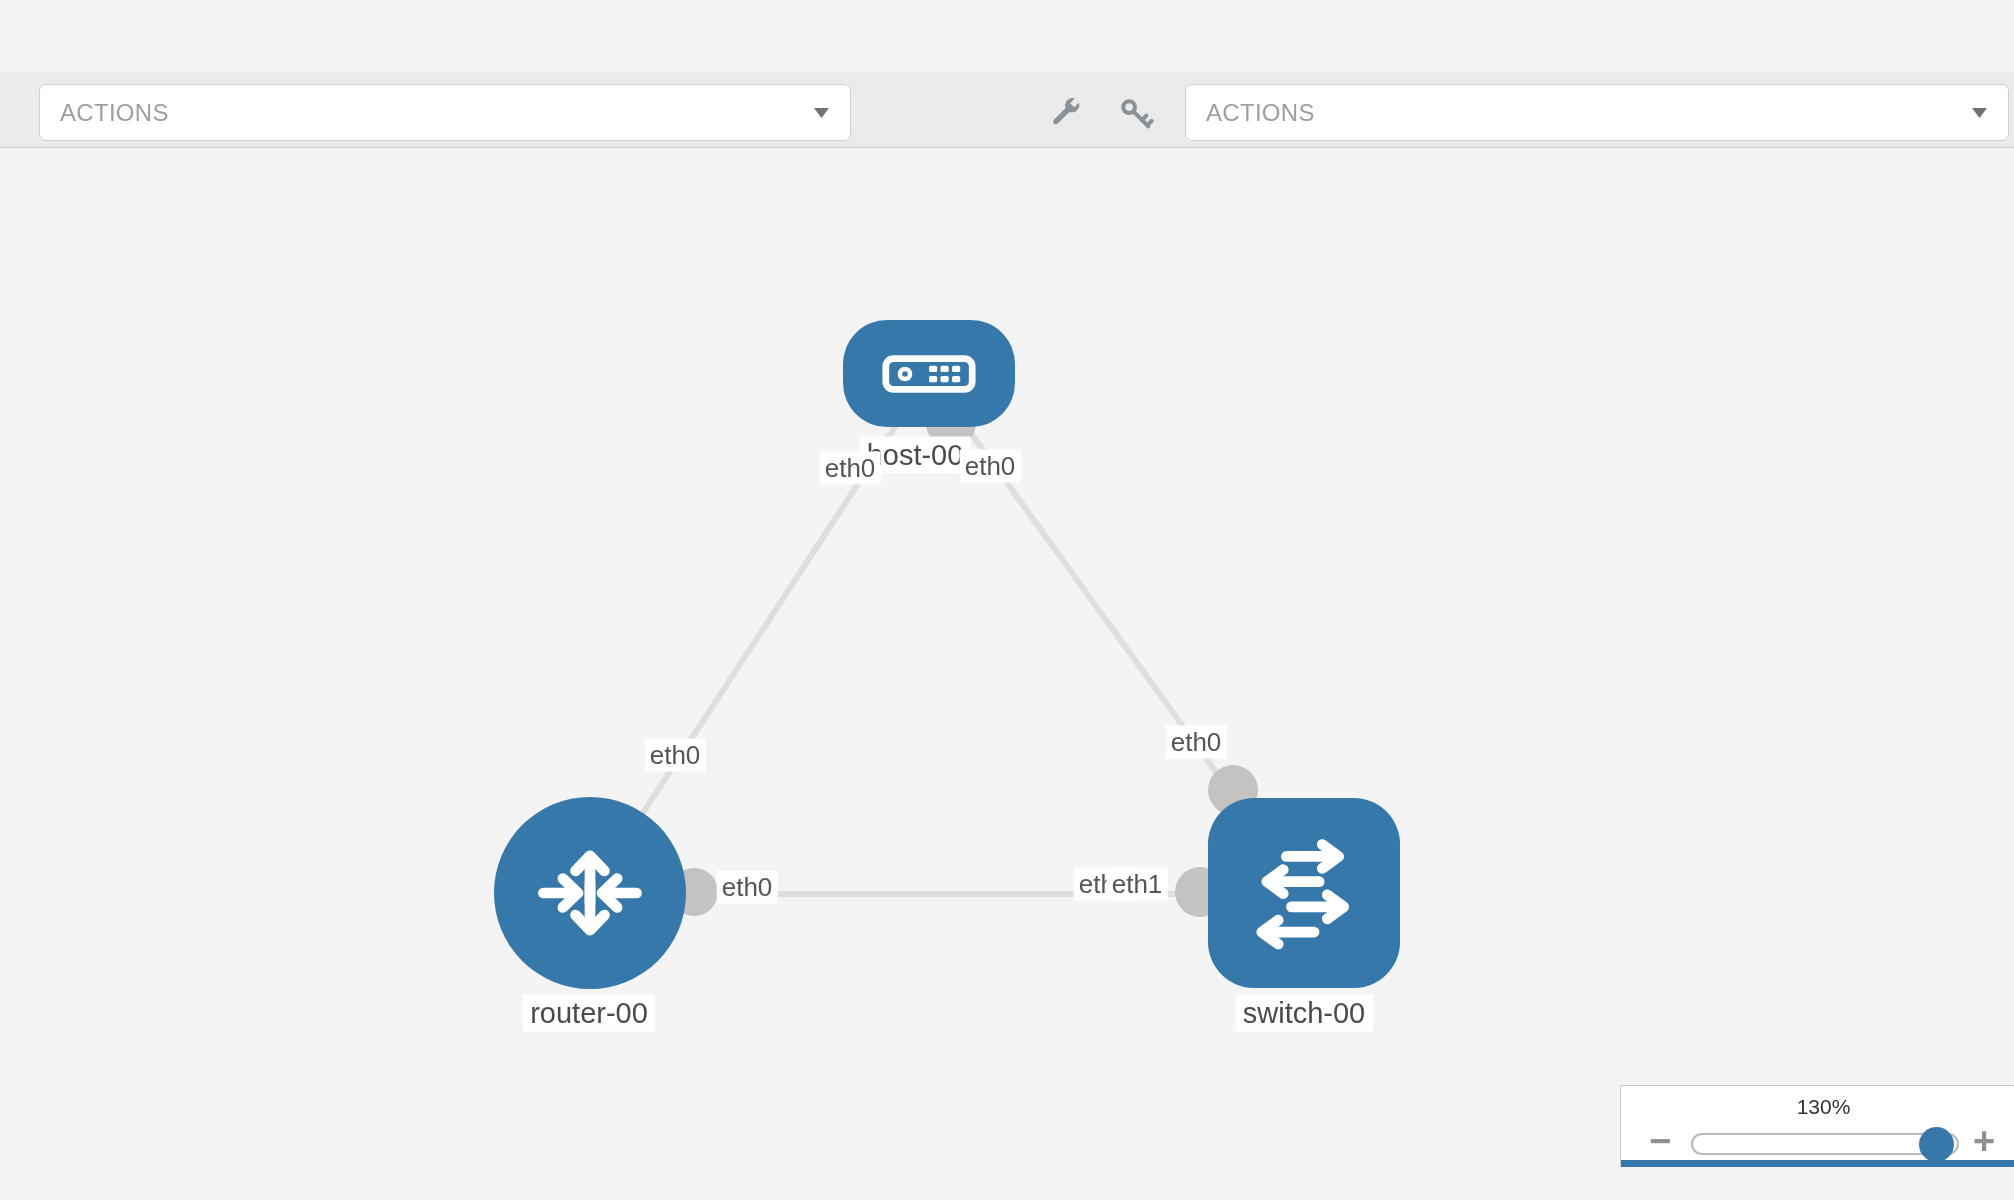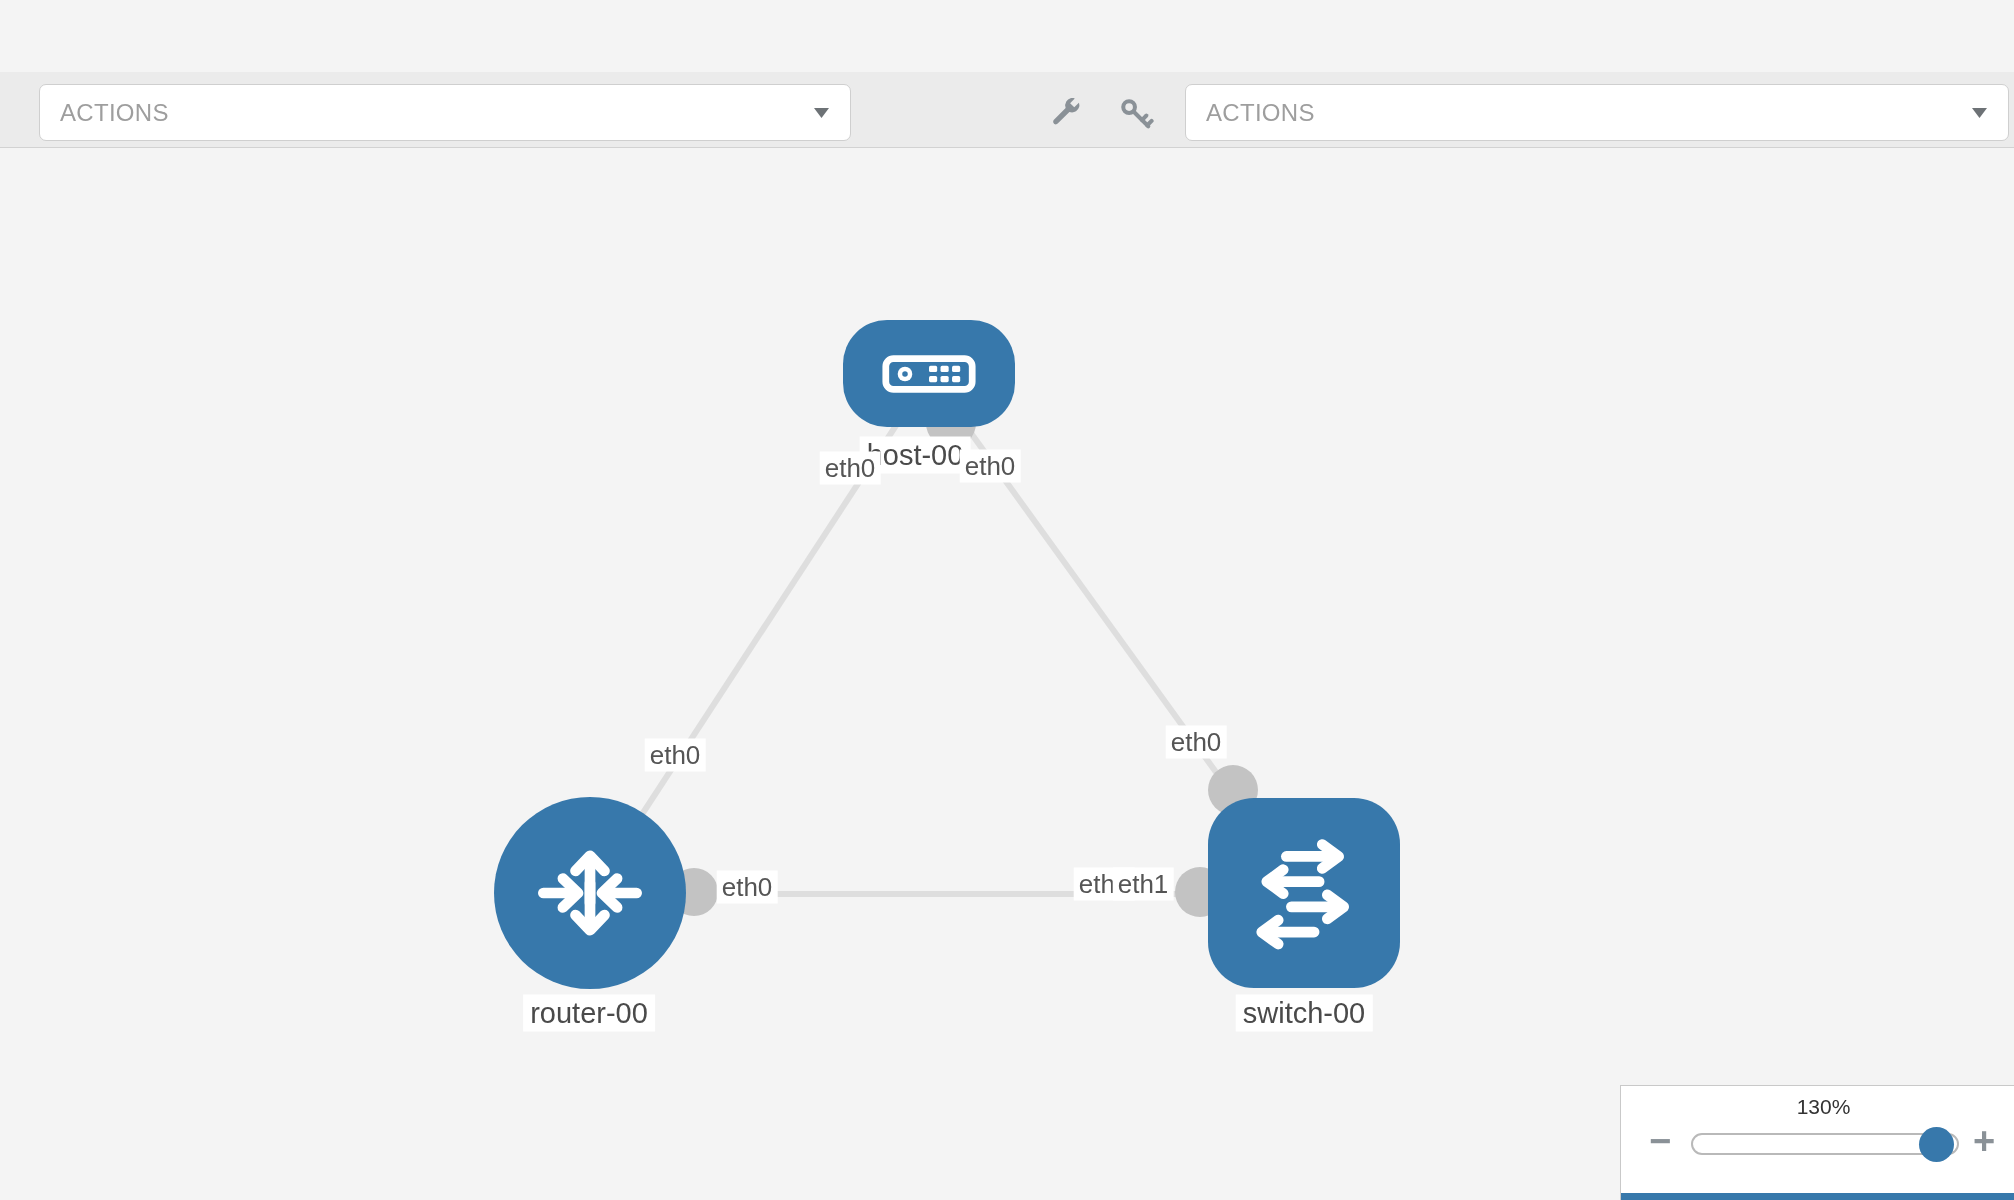--- a/index.html
+++ b/index.html
@@ -28,21 +28,21 @@
   .node { position:absolute; z-index:2; background:#3778ab; display:flex; align-items:center; justify-content:center; cursor:pointer; }
   .node-host { left:843px; top:167px; width:172px; height:107px; border-radius:44px; }
   .node-router { left:494px; top:644px; width:192px; height:192px; border-radius:50%; }
   .node-switch { left:1208px; top:645px; width:192px; height:190px; border-radius:46px; }
 
   .chip { position:absolute; transform:translate(-50%,-50%); background:#ffffff; color:#4a4a4a; white-space:nowrap; z-index:3; }
   .node-label { font-size:29px; padding:2px 7px; }
   .if-label { font-size:26px; color:#555; padding:1px 5px; }
 
   
-  .zoom-panel { position:absolute; left:1620px; top:1085px; width:394px; height:115px; background:#ffffff; border-left:1px solid #c9c9c9; border-top:1px solid #c9c9c9; z-index:5; }
+  .zoom-panel { position:absolute; left:1620px; top:1085px; width:394px; height:82px; background:#ffffff; border-left:1px solid #c9c9c9; border-top:1px solid #c9c9c9; z-index:5; }
   .zoom-value { position:absolute; left:150px; top:9px; width:105px; text-align:center; font-size:21px; color:#333; }
   .zoom-minus, .zoom-plus { position:absolute; top:36px; font-size:38px; font-weight:bold; color:#8a9197; cursor:pointer; line-height:38px; }
   .zoom-minus { left:28px; }
   .zoom-plus { left:352px; }
   .zoom-track { position:absolute; left:70px; top:47px; width:268px; height:22px; border:2px solid #b9b9b9; border-radius:12px; background:#ffffff; cursor:pointer; }
   .zoom-thumb { position:absolute; left:226px; top:-8px; width:35px; height:35px; border-radius:50%; background:#3778ab; cursor:grab; }
   .zoom-bluebar { position:absolute; left:0; right:0; bottom:0; height:7px; background:#3778ab; }
 </style>
 </head>
 <body>
@@ -142,21 +142,21 @@
     <div class="chip node-label" style="left:915px; top:302px;">host-00</div>
     <div class="chip node-label" style="left:589px; top:860px;">router-00</div>
     <div class="chip node-label" style="left:1304px; top:860px;">switch-00</div>
 
     <div class="chip if-label" style="left:850px; top:315px;">eth0</div>
     <div class="chip if-label" style="left:990px; top:313px;">eth0</div>
     <div class="chip if-label" style="left:675px; top:602px;">eth0</div>
     <div class="chip if-label" style="left:1196px; top:589px;">eth0</div>
     <div class="chip if-label" style="left:747px; top:734px;">eth0</div>
     <div class="chip if-label" style="left:1104px; top:731px; z-index:3;">eth0</div>
-    <div class="chip if-label" style="left:1137px; top:731px; z-index:4;margin-left:6px;">eth1</div>
+    <div class="chip if-label" style="left:1137px; top:731px; z-index:4;">eth1</div>
   </div>
 
   <div class="zoom-panel">
     <div class="zoom-value">130%</div>
     <div class="zoom-minus">−</div>
     <div class="zoom-track">
       <div class="zoom-thumb"></div>
     </div>
     <div class="zoom-plus">+</div>
     <div class="zoom-bluebar"></div>

